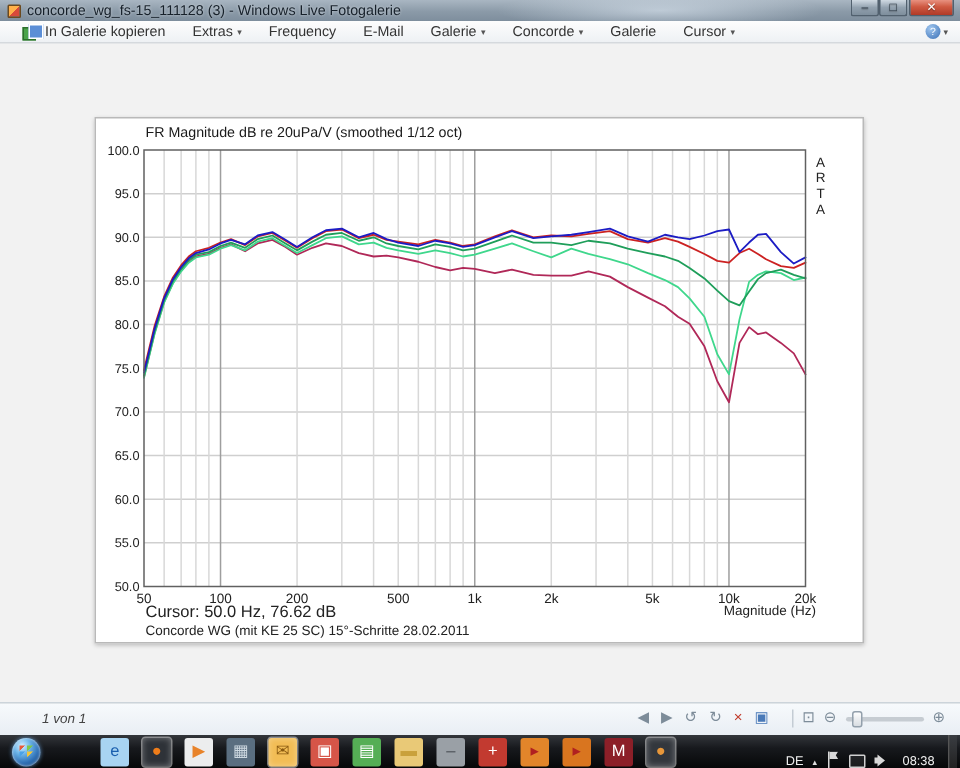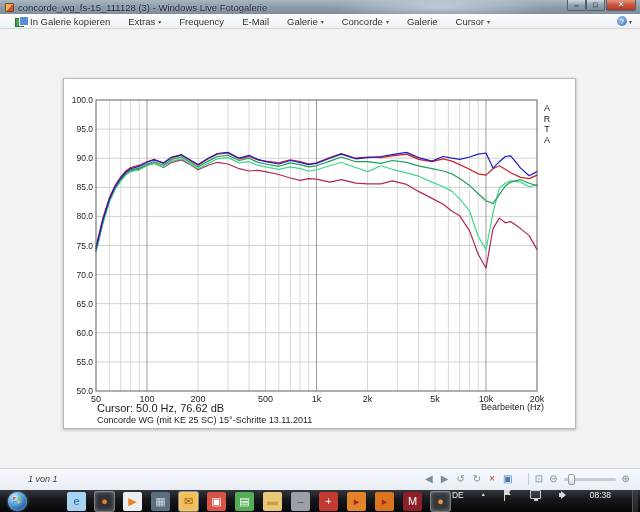--- a/index.html
+++ b/index.html
@@ -71,21 +71,21 @@
   .start-orb::after { content:""; position:absolute; left:5px; top:5px; width:9px; height:8px;
     background:
       linear-gradient(135deg,#e85a3a 49%,transparent 51%) 0 0/4px 3.5px no-repeat,
       linear-gradient(135deg,#7ec84a 49%,transparent 51%) 5px 0/4px 3.5px no-repeat,
       linear-gradient(135deg,#4aa2e8 49%,transparent 51%) 0 4.5px/4px 3.5px no-repeat,
       linear-gradient(135deg,#f0c43a 49%,transparent 51%) 5px 4.5px/4px 3.5px no-repeat; }
   .task-icons { display:flex; align-items:center; gap:9px; margin-left:40px; }
   .ticon { width:19px; height:19px; border-radius:2px; display:flex; align-items:center; justify-content:center;
     font-size:11px; line-height:11px; position:relative; }
   .ticon.active { box-shadow:0 0 0 1px rgba(255,255,255,.45), inset 0 0 4px rgba(255,255,255,.35); }
-  .tray { margin-left:auto; display:flex; align-items:flex-start; gap:18px; padding-right:2px; color:#e6e6e6; }
+  .tray { margin-left:auto; display:flex; align-items:flex-end; gap:6px; padding-right:2px; color:#e6e6e6; }
   .tray-de { font-size:8.5px; color:#eee; }
   .tray-caret { font-size:6px; color:#ddd; }
   .flagicon { position:relative; width:9px; height:11px; }
   .flagicon::before { content:""; position:absolute; left:1px; top:0; width:1px; height:11px; background:#d8d8d8; }
   .flagicon::after { content:""; position:absolute; left:2px; top:0; width:6px; height:5px; background:#d8d8d8;
     clip-path:polygon(0 0,100% 0,75% 50%,100% 100%,0 100%); }
   .monicon { position:relative; width:11px; height:9px; border:1px solid #d0d0d0; border-radius:1px; background:rgba(255,255,255,.08); }
   .monicon::after { content:""; position:absolute; left:3px; bottom:-3px; width:4px; height:2px; background:#d0d0d0; }
   .spkicon { position:relative; width:10px; height:10px; }
   .spkicon::before { content:""; position:absolute; left:0; top:3px; width:3px; height:4px; background:#d8d8d8; }
@@ -209,23 +209,24 @@
             <text x="252.5" y="323" text-anchor="middle" font-size="9" font-family="&quot;Liberation Sans&quot;, sans-serif" fill="#222">1k</text>
             <text x="303.5188960017269" y="323" text-anchor="middle" font-size="9" font-family="&quot;Liberation Sans&quot;, sans-serif" fill="#222">2k</text>
             <text x="370.96220799654617" y="323" text-anchor="middle" font-size="9" font-family="&quot;Liberation Sans&quot;, sans-serif" fill="#222">5k</text>
             <text x="421.98110399827306" y="323" text-anchor="middle" font-size="9" font-family="&quot;Liberation Sans&quot;, sans-serif" fill="#222">10k</text>
             <text x="473" y="323" text-anchor="middle" font-size="9" font-family="&quot;Liberation Sans&quot;, sans-serif" fill="#222">20k</text>
             <text x="483" y="32" text-anchor="middle" font-size="9" font-family="&quot;Liberation Sans&quot;, sans-serif" fill="#222">A</text>
             <text x="483" y="42.5" text-anchor="middle" font-size="9" font-family="&quot;Liberation Sans&quot;, sans-serif" fill="#222">R</text>
             <text x="483" y="53" text-anchor="middle" font-size="9" font-family="&quot;Liberation Sans&quot;, sans-serif" fill="#222">T</text>
             <text x="483" y="63.5" text-anchor="middle" font-size="9" font-family="&quot;Liberation Sans&quot;, sans-serif" fill="#222">A</text>
           </svg>
+        <div class="chart-title">FR Magnitude dB re 20uPa/V (smoothed 1/12 oct)</div>
         <div class="cursor-text">Cursor: 50.0 Hz, 76.62 dB</div>
-        <div class="freq-label">Bearbeiten (Hz)</div>
-        <div class="caption-text">Concorde WG (mit KE 25 SC) 15°-Schritte 13.11.2011</div>
+        <div class="freq-label">Magnitude (Hz)</div>
+        <div class="caption-text">Concorde WG (mit KE 25 SC) 15°-Schritte 28.02.2011</div>
       </div>
     </div>
 
     <div class="statusbar">
       <span class="sb-count">1 von 1</span>
       <div class="sb-controls" id="sb-controls">
           <span class="sb-btn" style="color: rgb(125, 140, 153);">◀</span>
           <span class="sb-btn" style="color: rgb(125, 140, 153);">▶</span>
           <span class="sb-btn" style="color: rgb(125, 140, 153);">↺</span>
           <span class="sb-btn" style="color: rgb(125, 140, 153);">↻</span>

